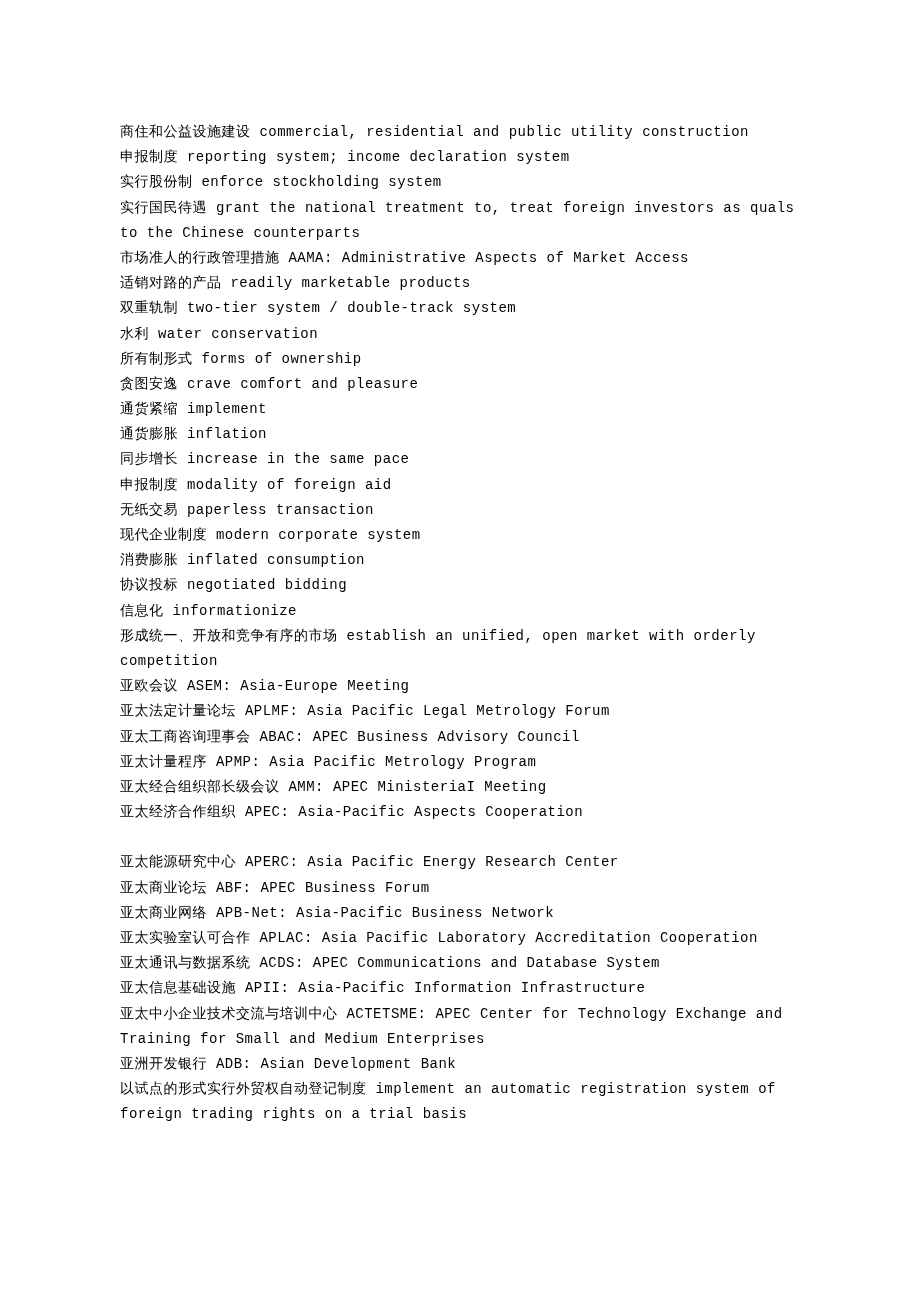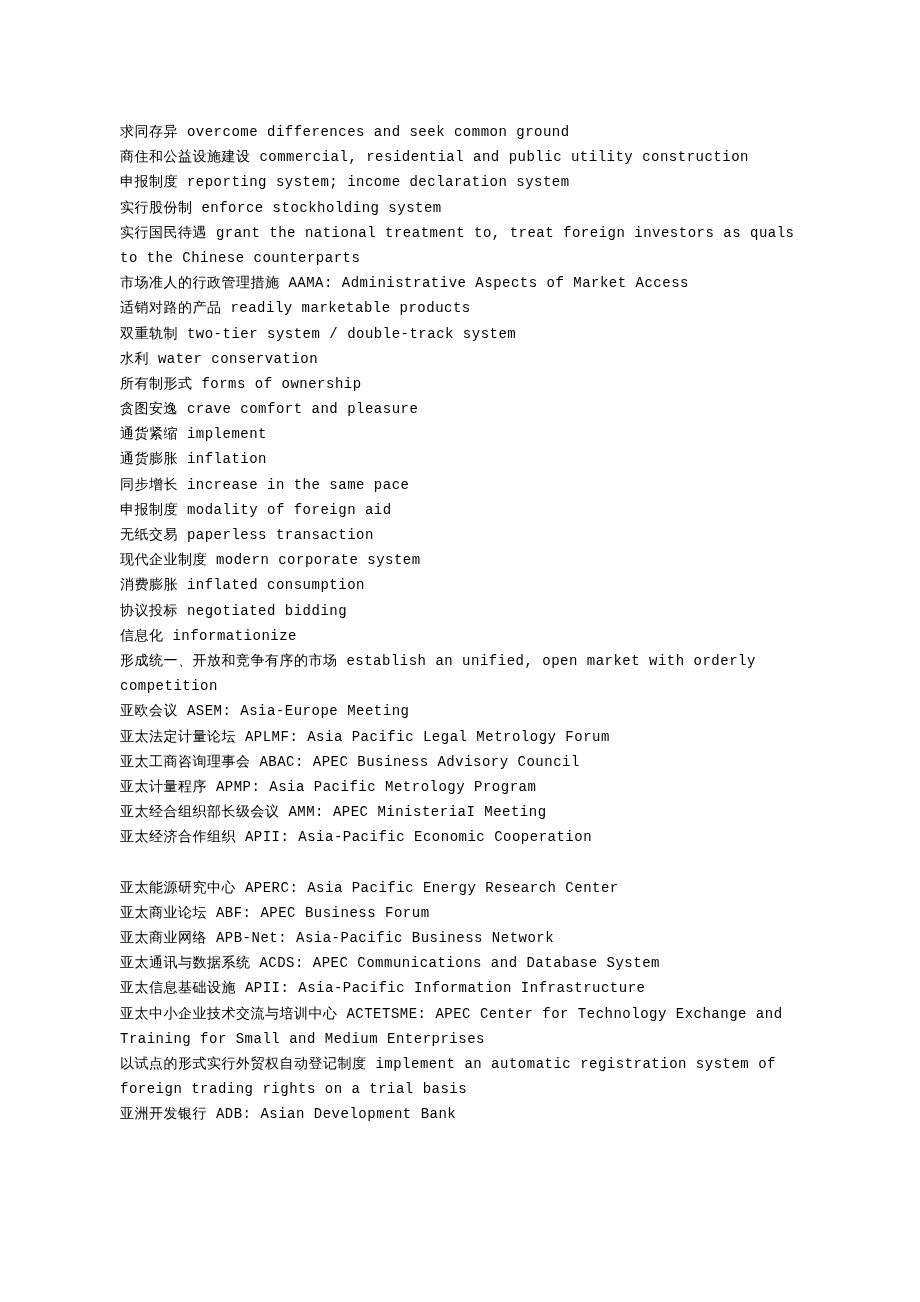--- a/index.html
+++ b/index.html
@@ -27,21 +27,20 @@
   }
   .mono {
     font-family: "Courier New", "SimSun", monospace;
   }
 </style>
 </head>
 <body>
 
 <div class="page">
   <div id="block1">
-      <div class="entry mono">求同存异 overcome differences and seek common ground</div>
       <div class="entry mono">商住和公益设施建设 commercial, residential and public utility construction</div>
       <div class="entry mono">申报制度 reporting system; income declaration system</div>
       <div class="entry mono">实行股份制 enforce stockholding system</div>
       <div class="entry mono">实行国民待遇 grant the national treatment to, treat foreign investors as quals to the Chinese counterparts</div>
       <div class="entry mono">市场准人的行政管理措施 AAMA:  Administrative Aspects of Market Access</div>
       <div class="entry mono">适销对路的产品   readily marketable products</div>
       <div class="entry mono">双重轨制   two-tier system / double-track system</div>
       <div class="entry mono">水利 water conservation</div>
       <div class="entry mono">所有制形式 forms of ownership</div>
       <div class="entry mono">贪图安逸   crave comfort and pleasure</div>
@@ -53,26 +52,27 @@
       <div class="entry mono">现代企业制度 modern corporate system</div>
       <div class="entry mono">消费膨胀   inflated consumption</div>
       <div class="entry mono">协议投标 negotiated bidding</div>
       <div class="entry mono">信息化   informationize</div>
       <div class="entry mono">形成统一、开放和竞争有序的市场 establish an unified, open market with orderly competition</div>
       <div class="entry mono">亚欧会议 ASEM: Asia-Europe Meeting</div>
       <div class="entry mono">亚太法定计量论坛 APLMF: Asia Pacific Legal Metrology Forum</div>
       <div class="entry mono">亚太工商咨询理事会 ABAC:  APEC Business Advisory Council</div>
       <div class="entry mono">亚太计量程序 APMP: Asia Pacific Metrology Program</div>
       <div class="entry mono">亚太经合组织部长级会议 AMM: APEC MinisteriaI Meeting</div>
-      <div class="entry mono">亚太经济合作组织 APII: Asia-Pacific Economic Cooperation</div>
+      <div class="entry mono">亚太经济合作组织 APEC: Asia-Pacific Aspects Cooperation</div>
     </div>
   <div class="spacer"></div>
   <div id="block2">
       <div class="entry mono">亚太能源研究中心 APERC: Asia Pacific Energy Research Center</div>
       <div class="entry mono">亚太商业论坛 ABF: APEC Business Forum</div>
       <div class="entry mono">亚太商业网络 APB-Net: Asia-Pacific Business Network</div>
+      <div class="entry mono">亚太实验室认可合作 APLAC: Asia Pacific Laboratory Accreditation Cooperation</div>
       <div class="entry mono">亚太通讯与数据系统 ACDS: APEC Communications and Database System</div>
       <div class="entry mono">亚太信息基础设施 APII: Asia-Pacific Information Infrastructure</div>
       <div class="entry mono">亚太中小企业技术交流与培训中心 ACTETSME: APEC Center for Technology Exchange and Training for Small and Medium Enterprises</div>
+      <div class="entry mono">亚洲开发银行 ADB: Asian Development Bank</div>
       <div class="entry mono">以试点的形式实行外贸权自动登记制度 implement an automatic registration system of foreign trading rights on a trial basis</div>
-      <div class="entry mono">亚洲开发银行 ADB: Asian Development Bank</div>
     </div>
 </div>
 
 </body></html>

